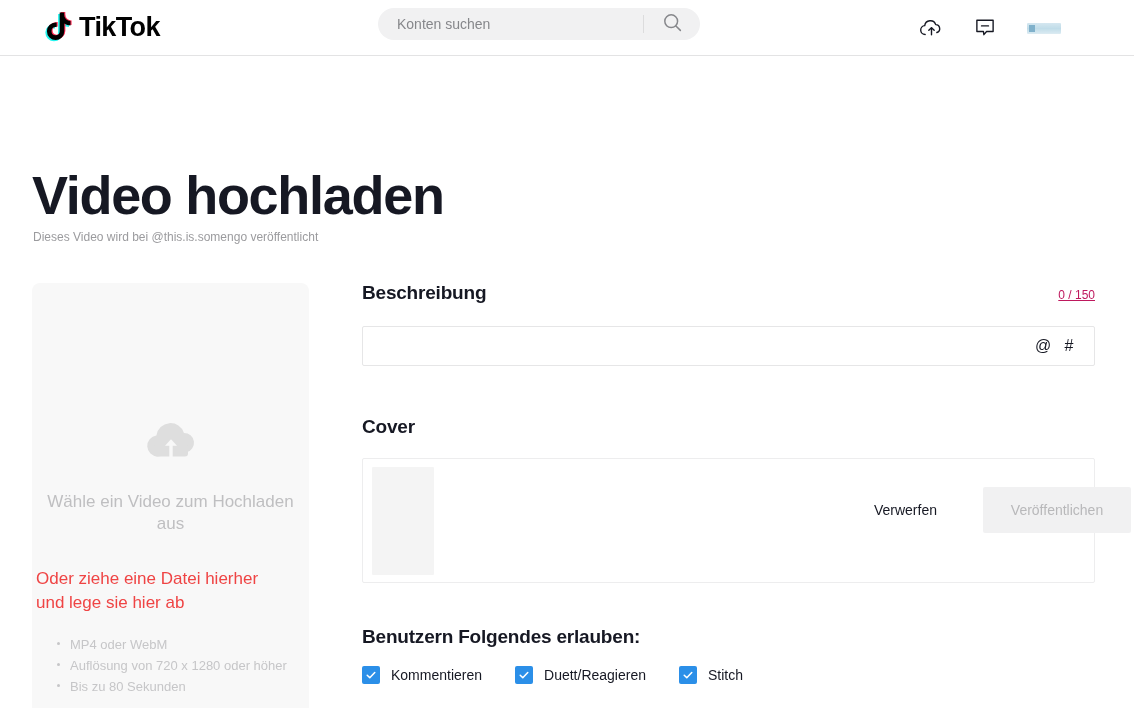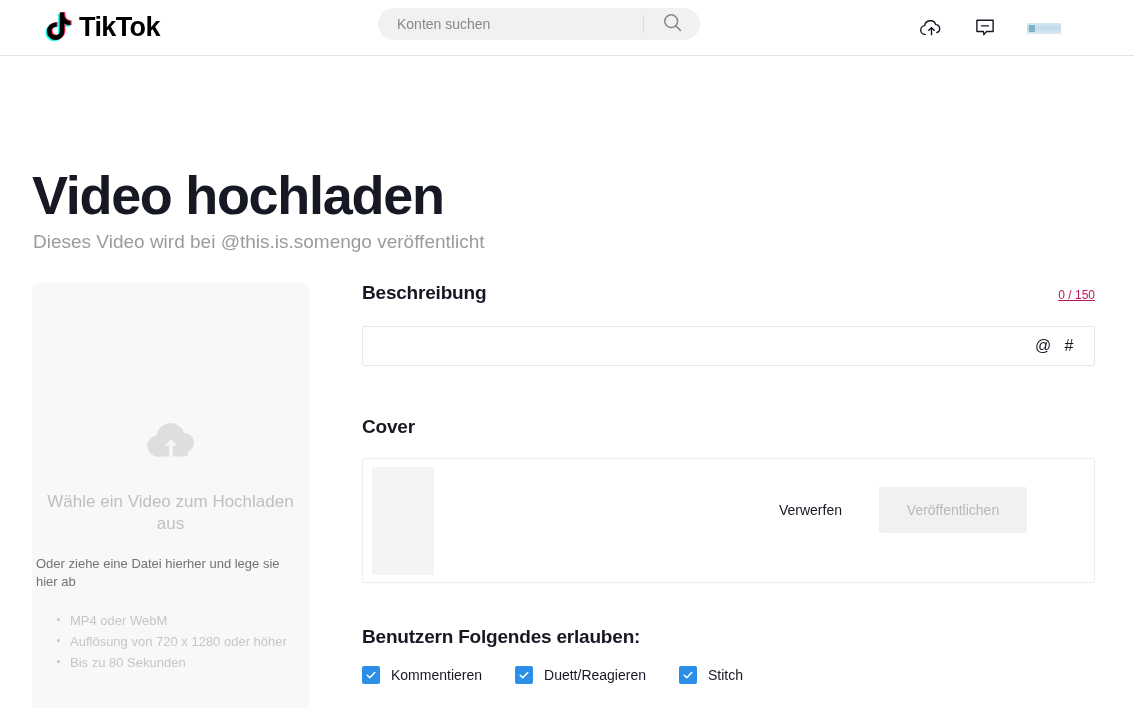--- a/index.html
+++ b/index.html
@@ -149,21 +149,21 @@
     font-weight: 700;
     letter-spacing: -1.3px;
     line-height: 1;
     color: #161823;
     margin: 0;
   }
   .page-sub {
     position: absolute;
     left: 33px;
     top: 174px;
-    font-size: 19px;
+    font-size: 12px;
     color: #9b9b9e;
     line-height: 1.3;
   }
 
   
   .uploader {
     position: absolute;
     left: 32px;
     top: 227px;
     width: 277px;
@@ -178,24 +178,24 @@
   .uploader-cloud { margin-top: 132px; }
   .uploader-head {
     margin-top: 22px;
     width: 258px;
     text-align: center;
     font-size: 17px;
     color: #bfbfc1;
     line-height: 1.28;
   }
   .uploader-sub {
-    margin-top: 20px;
+    margin-top: 32px;
     width: 250px;
-    font-size: 13px;
-    color: #737373;
+    font-size: 17px;
+    color: #ef4444;
     line-height: 1.45;
     text-align: left;
     align-self: flex-start;
     padding-left: 4px;
   }
   .uploader-list {
     margin: 18px 0 0 0;
     padding-left: 38px;
     align-self: flex-start;
     list-style: none;
@@ -339,25 +339,25 @@
     flex: none;
     display: flex;
     align-items: center;
     justify-content: center;
   }
 
   .footer {
     position: absolute;
     left: 362px;
     top: 431px;
-    width: 665px;
+    width: 769px;
     display: flex;
     align-items: center;
     justify-content: flex-end;
-    gap: 21px;
+    gap: 30px;
   }
   .btn-discard {
     height: 36px;
     min-width: 92px;
     padding: 0 16px;
     border: none;
     background: transparent;
     font-size: 14px;
     font-family: "Liberation Sans", sans-serif;
     color: #161823;

